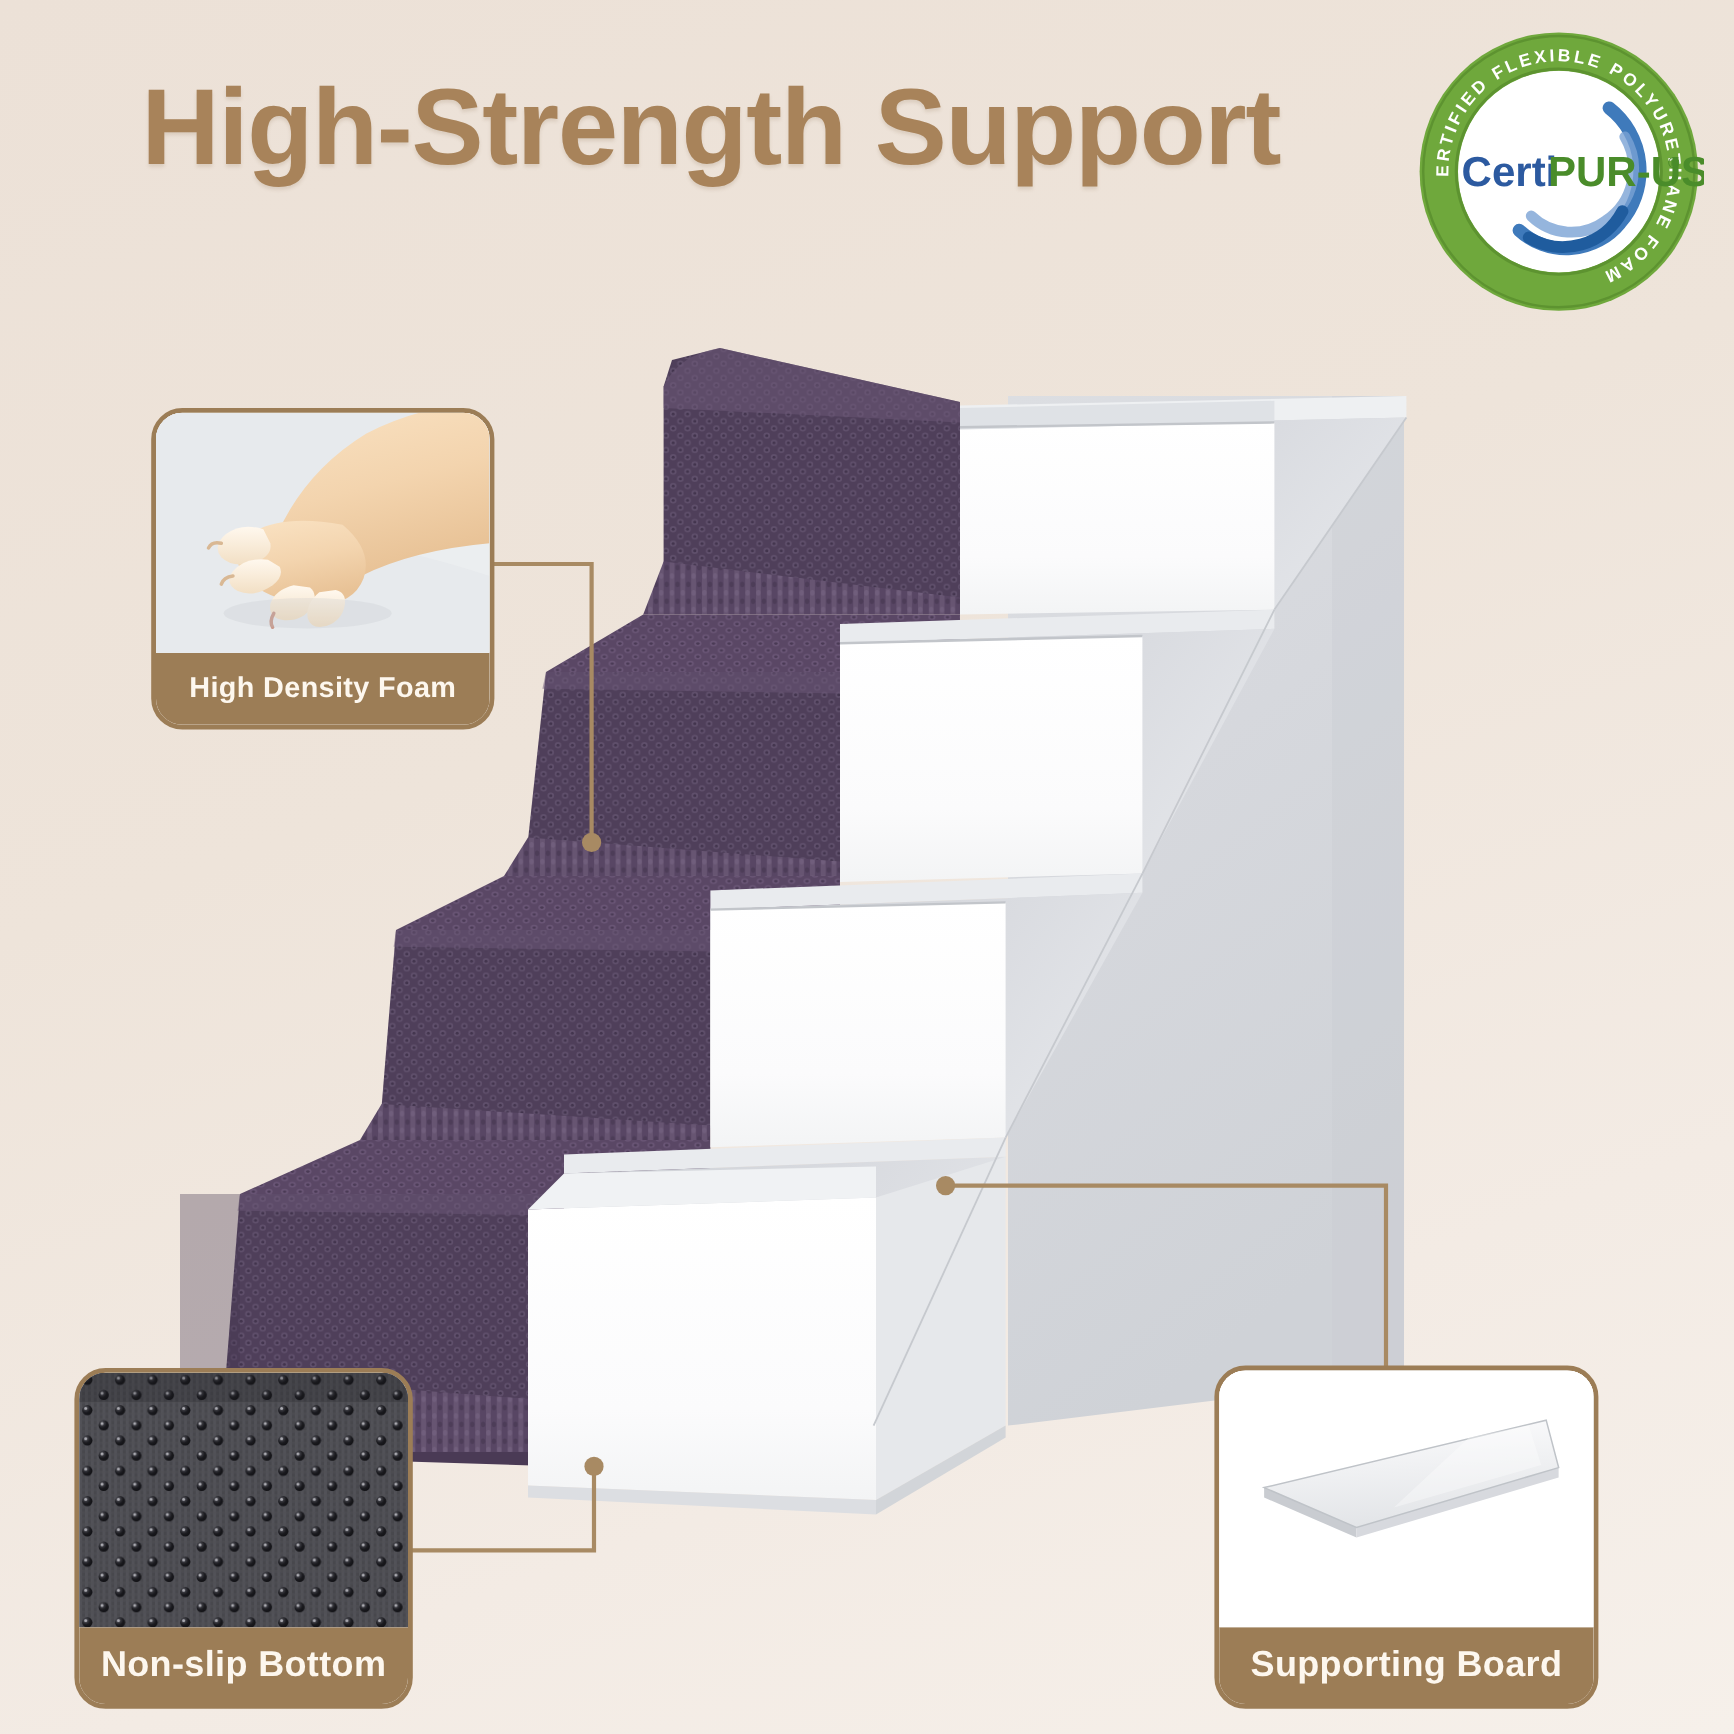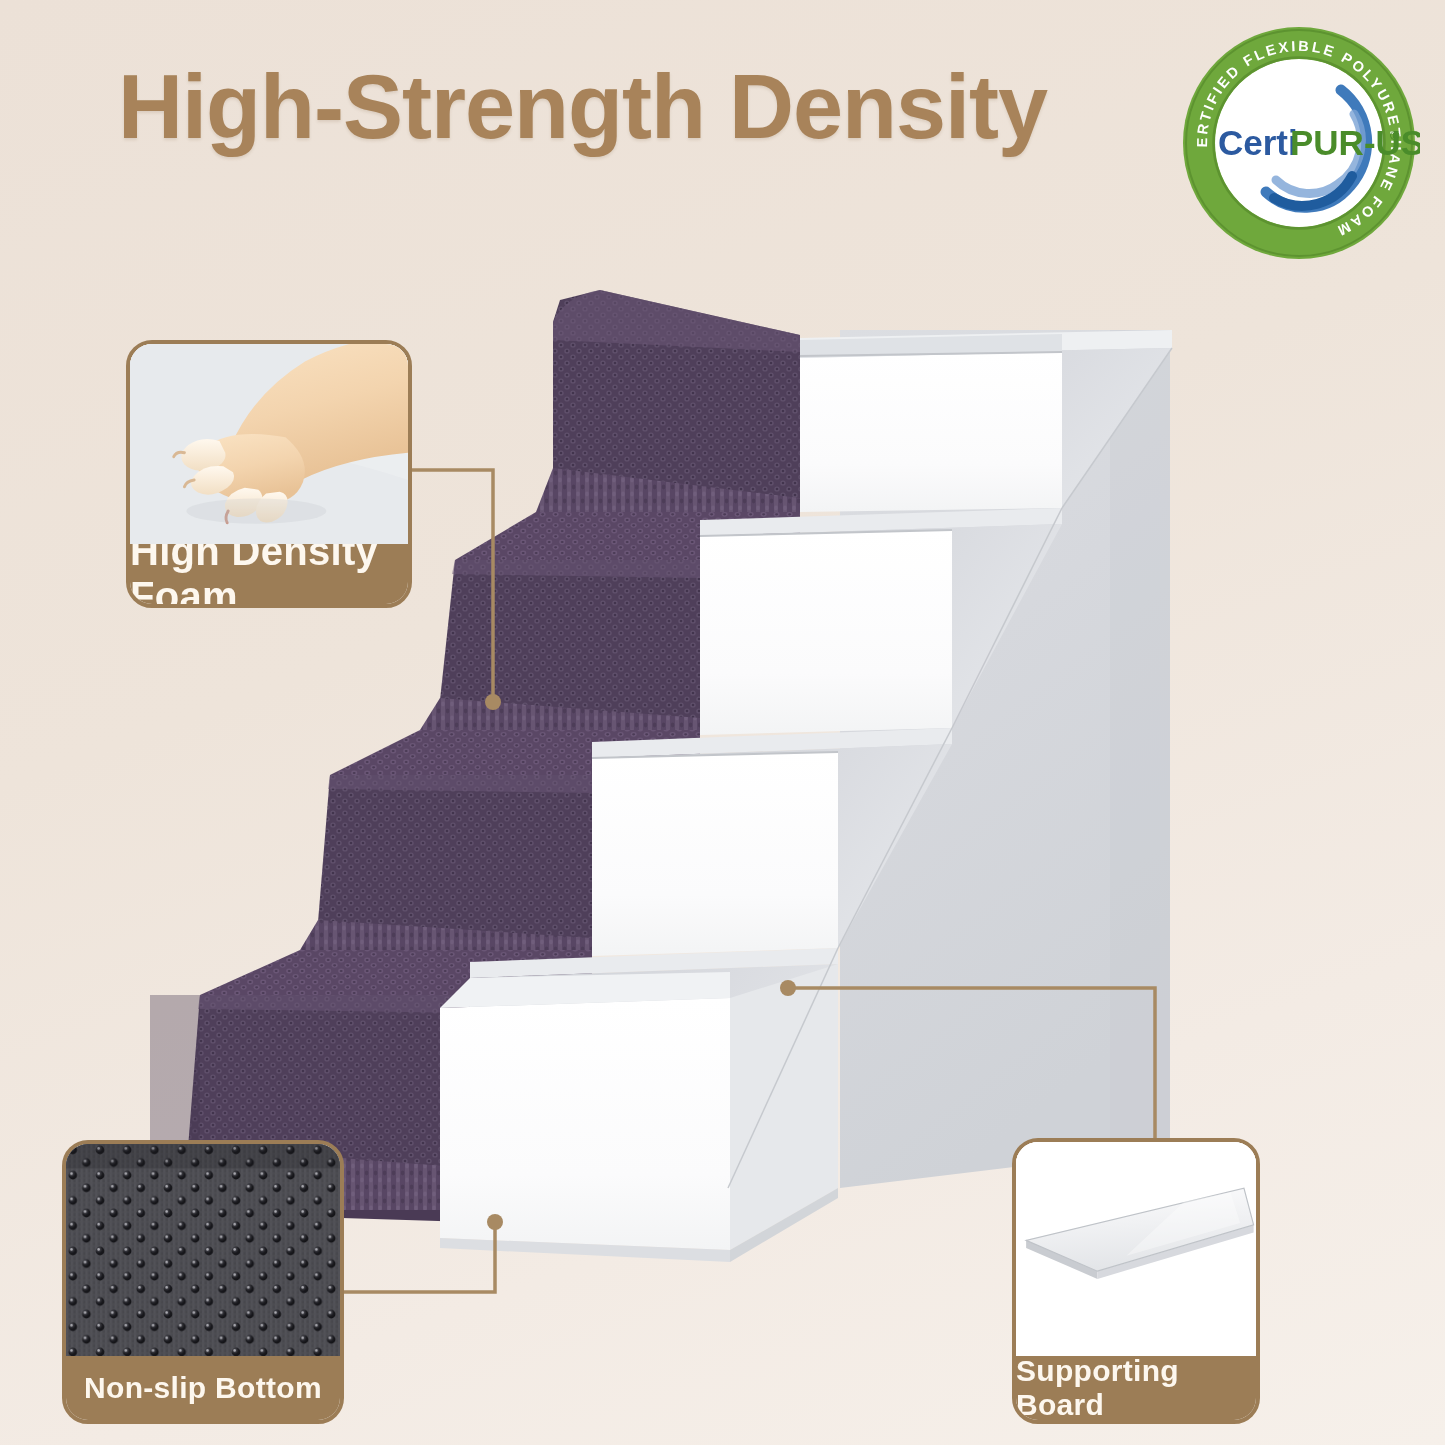--- a/index.html
+++ b/index.html
@@ -90,23 +90,23 @@
     font-weight: bold;
     letter-spacing: 0.3px;
     display: flex;
     align-items: center;
     justify-content: center;
     height: 62px;
   }
 
   #callout-foam   { left: 126px;  top: 340px;  width: 286px; height: 268px; }
   #callout-grip   { left: 62px;   top: 1140px; width: 282px; height: 284px; justify-content: flex-end; }
-  #callout-board  { left: 1012px; top: 1138px; width: 248px; height: 286px; }
-
-  #callout-foam .caption  { height: 60px; font-size: 40px; }
+  #callout-board  { left: 1012px; top: 1138px; width: 320px; height: 286px; }
+
+  #callout-foam .caption  { height: 60px; font-size: 24px; }
   #callout-grip .caption  { height: 64px; font-size: 30px; }
   #callout-board .caption { height: 64px; font-size: 30px; }
 
   
   .paw-bg {
     position:absolute; inset:0;
     background: linear-gradient(135deg, #e3e6ea 0%, #eceef1 55%, #f2f3f5 100%);
   }
   .paw-svg { position:absolute; inset:0; }
   .paw-svg svg { width:100%; height:100%; display:block; }
@@ -245,21 +245,21 @@
         <path d="M790,988 L1155,988 L1155,1138"></path>
       </g>
       <g fill="#a88a63">
         <circle cx="493" cy="702" r="8"></circle>
         <circle cx="495" cy="1222" r="8"></circle>
         <circle cx="788" cy="988" r="8"></circle>
       </g>
     </svg>
   </div>
 
-  <div id="title">High-Strength Density</div>
+  <div id="title">High-Strength Support</div>
 
   <div id="badge">
     <svg viewBox="0 0 242 242" xmlns="http://www.w3.org/2000/svg">
       <defs>
         <path id="ringPath" d="M 121,121 m -92,0 a 92,92 0 1,1 184,0 a 92,92 0 1,1 -184,0"></path>
       </defs>
       <circle cx="121" cy="121" r="116" fill="#6fa83c"></circle>
       <circle cx="121" cy="121" r="113" fill="none" stroke="#5d9330" stroke-width="2"></circle>
       <circle cx="121" cy="121" r="84" fill="#ffffff"></circle>
       <circle cx="121" cy="121" r="85.5" fill="none" stroke="#5d9330" stroke-width="2.5"></circle>

